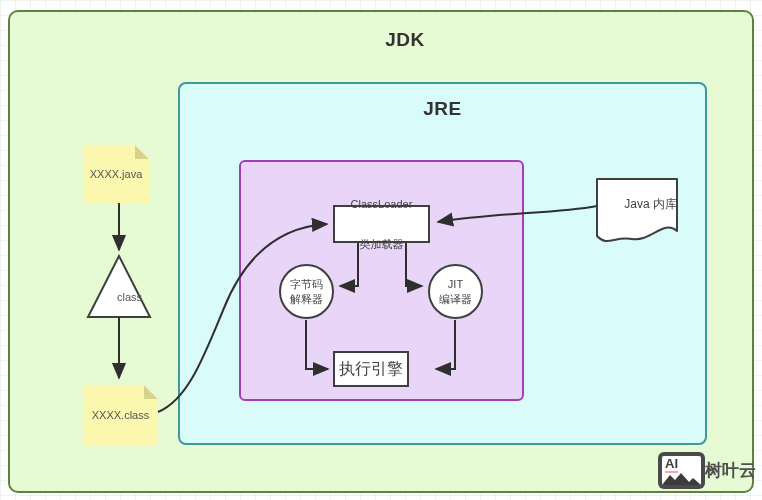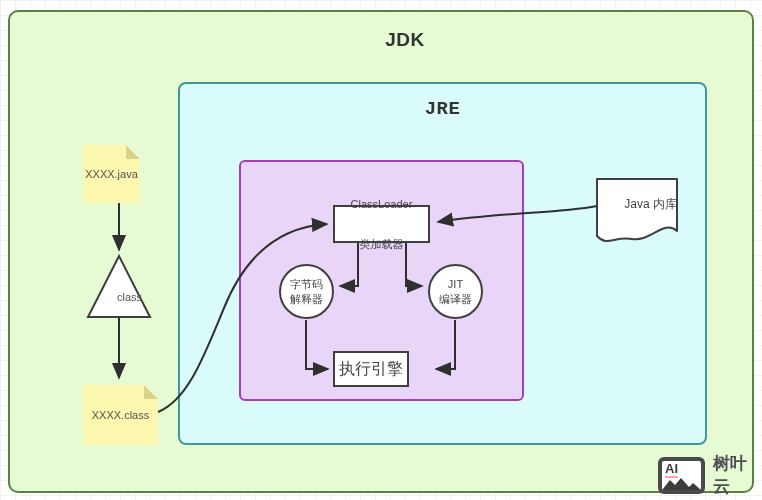--- a/index.html
+++ b/index.html
@@ -15,21 +15,21 @@
       linear-gradient(rgba(120,140,120,0.10) 1px, transparent 1px),
       linear-gradient(90deg, rgba(120,140,120,0.10) 1px, transparent 1px);
     background-size:15px 15px;
   }
   .container-box{position:absolute;box-sizing:border-box;}
   .jdk{left:8px;top:10px;width:746px;height:483px;background:#e6fbd4;border:2px solid #5d8142;border-radius:10px;}
   .jre{left:178px;top:82px;width:529px;height:363px;background:#d9fcfb;border:2px solid #40989f;border-radius:8px;}
   .jvm{left:239px;top:160px;width:285px;height:241px;background:#e8d5f8;border:2px solid #a53cba;border-radius:6px;}
   .title{position:absolute;text-align:center;font-weight:bold;font-size:19px;color:#333;letter-spacing:0.5px;}
   .jdk-title{left:8px;top:29px;width:746px;padding-left:24px;}
-  .jre-title{left:178px;top:98px;width:529px;font-family:Liberation Mono, monospace;}
+  .jre-title{left:178px;top:98px;width:529px;}
   .jvm-title{left:239px;top:171px;width:285px;}
   .wbox{
     position:absolute;box-sizing:border-box;background:#fff;border:2px solid #3f3f3f;
     display:flex;flex-direction:column;align-items:center;justify-content:center;
     font-size:11px;color:#444;line-height:1.3;text-align:center;
   }
   .classloader{left:333px;top:205px;width:97px;height:38px;gap:25px;}
   .exec{left:333px;top:351px;width:76px;height:36px;font-size:16px;}
   .circle{border-radius:50%;}
   .bytecode{left:279px;top:264px;width:55px;height:55px;}
@@ -37,32 +37,32 @@
   .note{
     position:absolute;background:#fbf7ae;box-sizing:border-box;
     clip-path:polygon(0 0, calc(100% - 14px) 0, 100% 14px, 100% 100%, 0 100%);
     display:flex;align-items:center;justify-content:center;
     font-size:11px;color:#555;
   }
   .note .fold{
     position:absolute;top:0;right:0;width:0;height:0;
     border-top:14px solid transparent;border-left:14px solid #d9d28b;
   }
-  .note-java{left:83px;top:145px;width:57px;height:58px;}
+  .note-java{left:83px;top:145px;width:66px;height:58px;}
   .note-class{left:83px;top:385px;width:75px;height:60px;}
   .shape-label{position:absolute;text-align:right;color:#555;}
   .javac-label{left:96px;top:291px;width:46px;font-size:11px;}
   .doc-label{left:597px;top:196px;width:80px;font-size:12px;color:#444;}
   svg.overlay{position:absolute;left:0;top:0;pointer-events:none;}
   .logo{position:absolute;left:658px;top:452px;display:flex;align-items:center;}
   .logo-icon{position:relative;width:47px;height:37px;background:#4a4a4a;border-radius:6px;flex:0 0 auto;}
   .logo-icon .inner{position:absolute;left:4px;top:4px;right:4px;bottom:4px;background:#fff;border-radius:2px;overflow:hidden;}
   .logo-icon .ai{position:absolute;left:3px;top:0px;font-size:13px;font-weight:bold;color:#3c3c3c;border-bottom:2px solid #fca5a5;line-height:15px;}
   .logo-icon .mountain{position:absolute;left:0;bottom:0;width:100%;height:14px;}
-  .logo-name{margin-left:8px;font-size:17px;font-weight:bold;color:#4f4f4f;}
+  .logo-name{margin-left:0;font-size:17px;font-weight:bold;color:#4f4f4f;}
 </style>
 </head>
 <body>
 
 <div class="canvas">
 
   <div class="container-box jdk"></div>
   <div class="container-box jre"></div>
   <div class="container-box jvm"></div>
 

